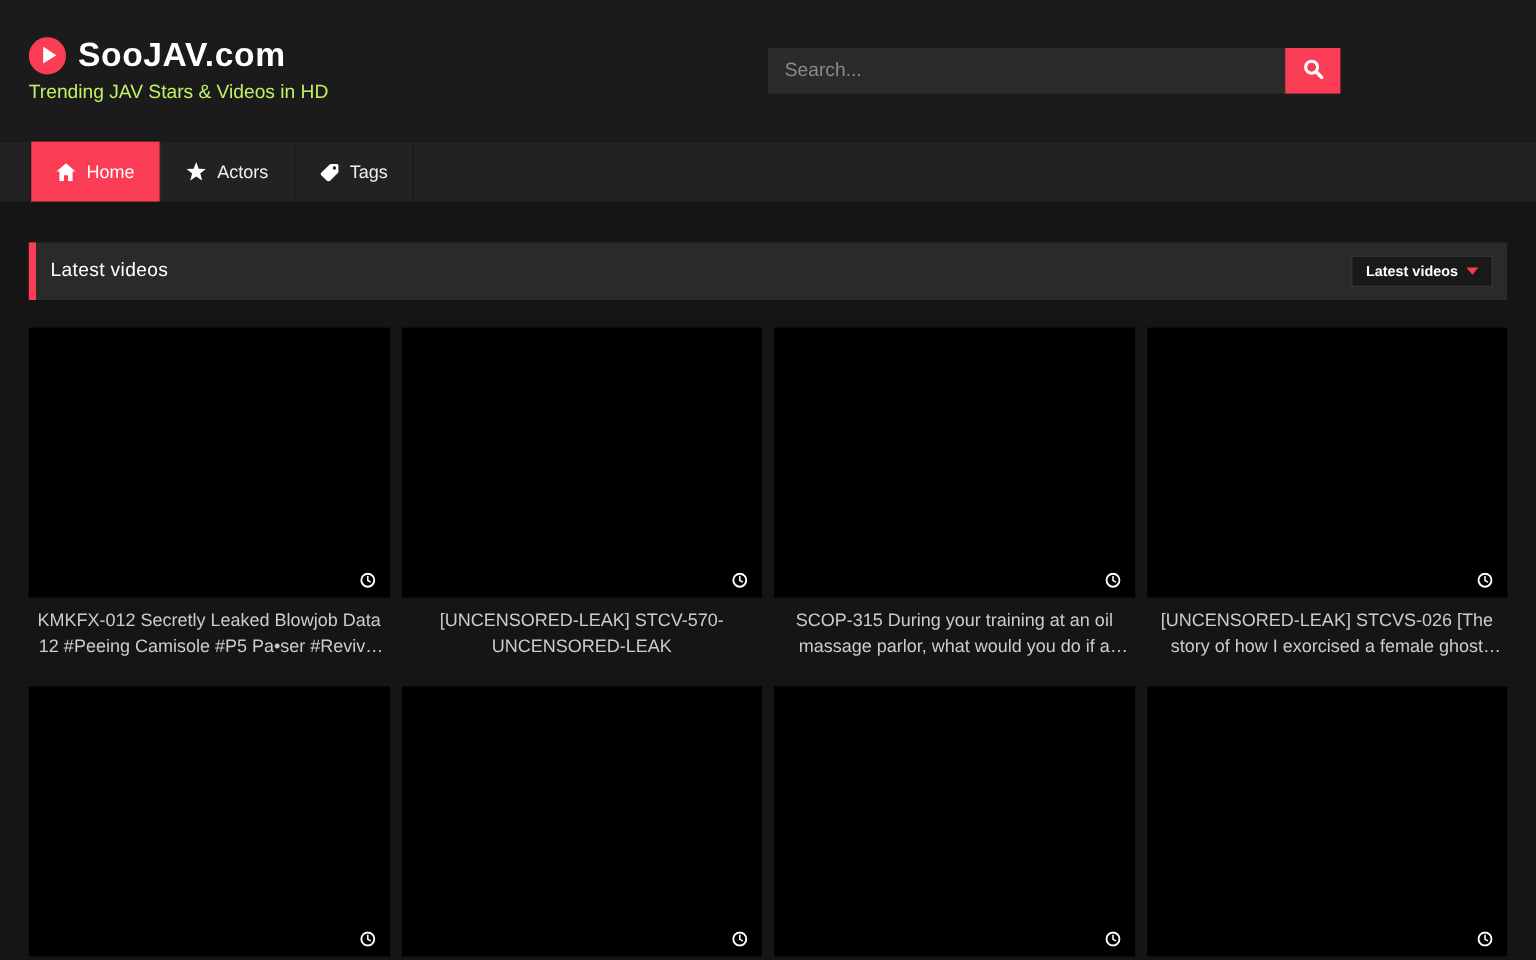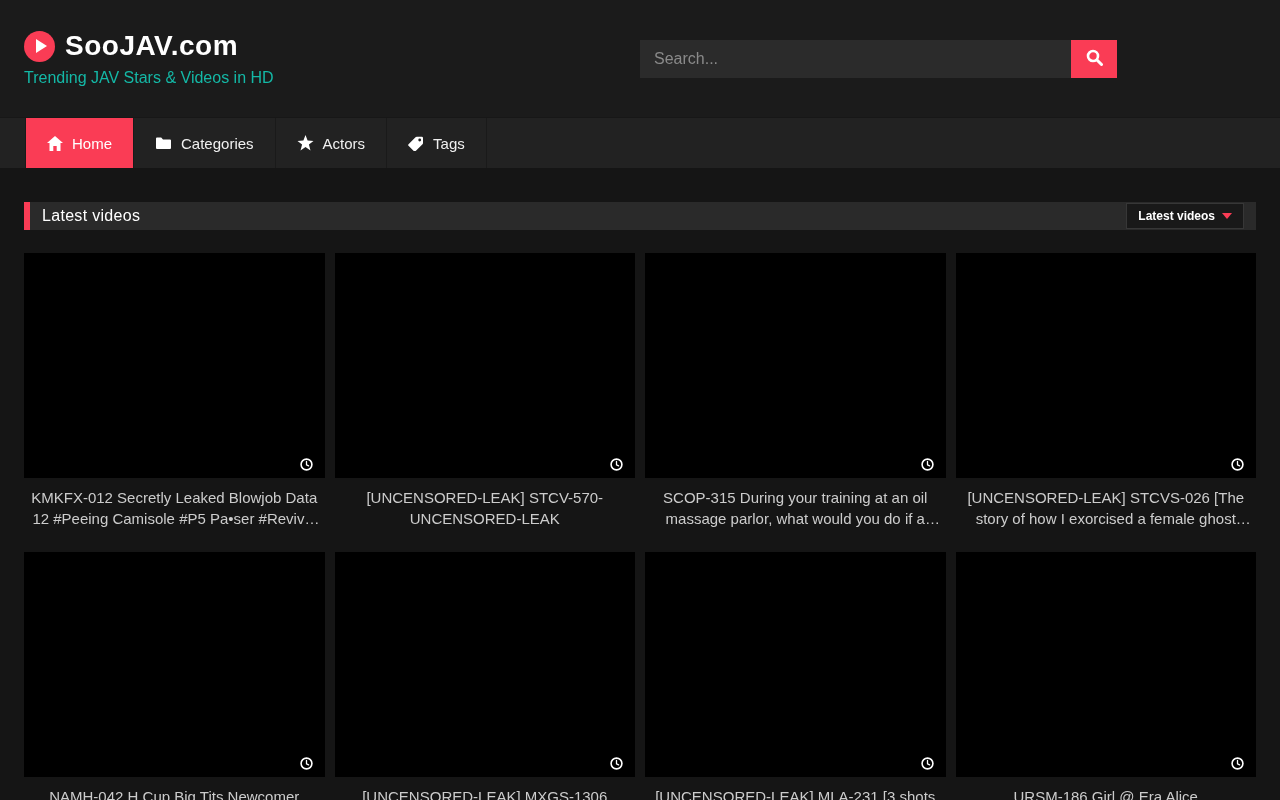--- a/index.html
+++ b/index.html
@@ -34,21 +34,21 @@
     border-left: 11px solid #ffffff;
     margin-left: 3px;
   }
   .brand-name {
     color: #ffffff;
     font-size: 28px;
     font-weight: bold;
     letter-spacing: 0.5px;
   }
   .brand-tagline {
-    color: #14b8a6;
+    color: #bef264;
     font-size: 16px;
     margin-top: 7px;
   }
 
   .search-box {
     margin-left: auto;
     margin-right: 139px;
     width: 477px;
     height: 38px;
     display: flex;
@@ -94,21 +94,21 @@
     border-right: 1px solid #1a1a1a;
     justify-content: center;
   }
   .nav-item:first-child { border-left: 1px solid #1a1a1a; }
   .nav-item.active { background: #fa3c55; color: #ffffff; }
   .nav-item svg { display: block; }
 
   
   .section-bar {
     margin: 34px 24px 0 24px;
-    height: 28px;
+    height: 48px;
     background: #2a2a2a;
     border-left: 6px solid #fa3c55;
     display: flex;
     align-items: center;
     padding: 0 12px;
   }
   .section-title {
     color: #ffffff;
     font-size: 16px;
     letter-spacing: 0.3px;
@@ -204,28 +204,20 @@
   <div class="nav-item active">
     <span>
       <svg width="16" height="15" viewBox="0 0 16 15">
         <path d="M8 0 L16 7 H13.5 V15 H9.7 V10 H6.3 V15 H2.5 V7 H0 Z" fill="#ffffff"></path>
       </svg>
     </span>
     <span>Home</span>
   </div>
   <div class="nav-item">
     <span>
-      <svg width="17" height="14" viewBox="0 0 17 14">
-        <path d="M1 2.5 Q1 1.5 2 1.5 H6.2 L8 3.5 H15 Q16 3.5 16 4.5 V12 Q16 13 15 13 H2 Q1 13 1 12 Z" fill="#ffffff"></path>
-      </svg>
-    </span>
-    <span>Categories</span>
-  </div>
-  <div class="nav-item">
-    <span>
       <svg width="17" height="16" viewBox="0 0 17 16">
         <path d="M8.5 0 L10.6 5.6 L16.5 5.9 L11.9 9.6 L13.5 15.4 L8.5 12.1 L3.5 15.4 L5.1 9.6 L0.5 5.9 L6.4 5.6 Z" fill="#ffffff"></path>
       </svg>
     </span>
     <span>Actors</span>
   </div>
   <div class="nav-item">
     <span>
       <svg width="16" height="15" viewBox="0 0 16 15">
         <path d="M0.5 8.2 L7.5 1.2 Q8 0.7 8.7 0.7 H13.8 Q15 0.7 15 1.9 V7 Q15 7.7 14.5 8.2 L7.5 15.2 Q6.8 15.9 6 15.2 L0.5 9.8 Q-0.2 9 0.5 8.2 Z" fill="#ffffff"></path>

